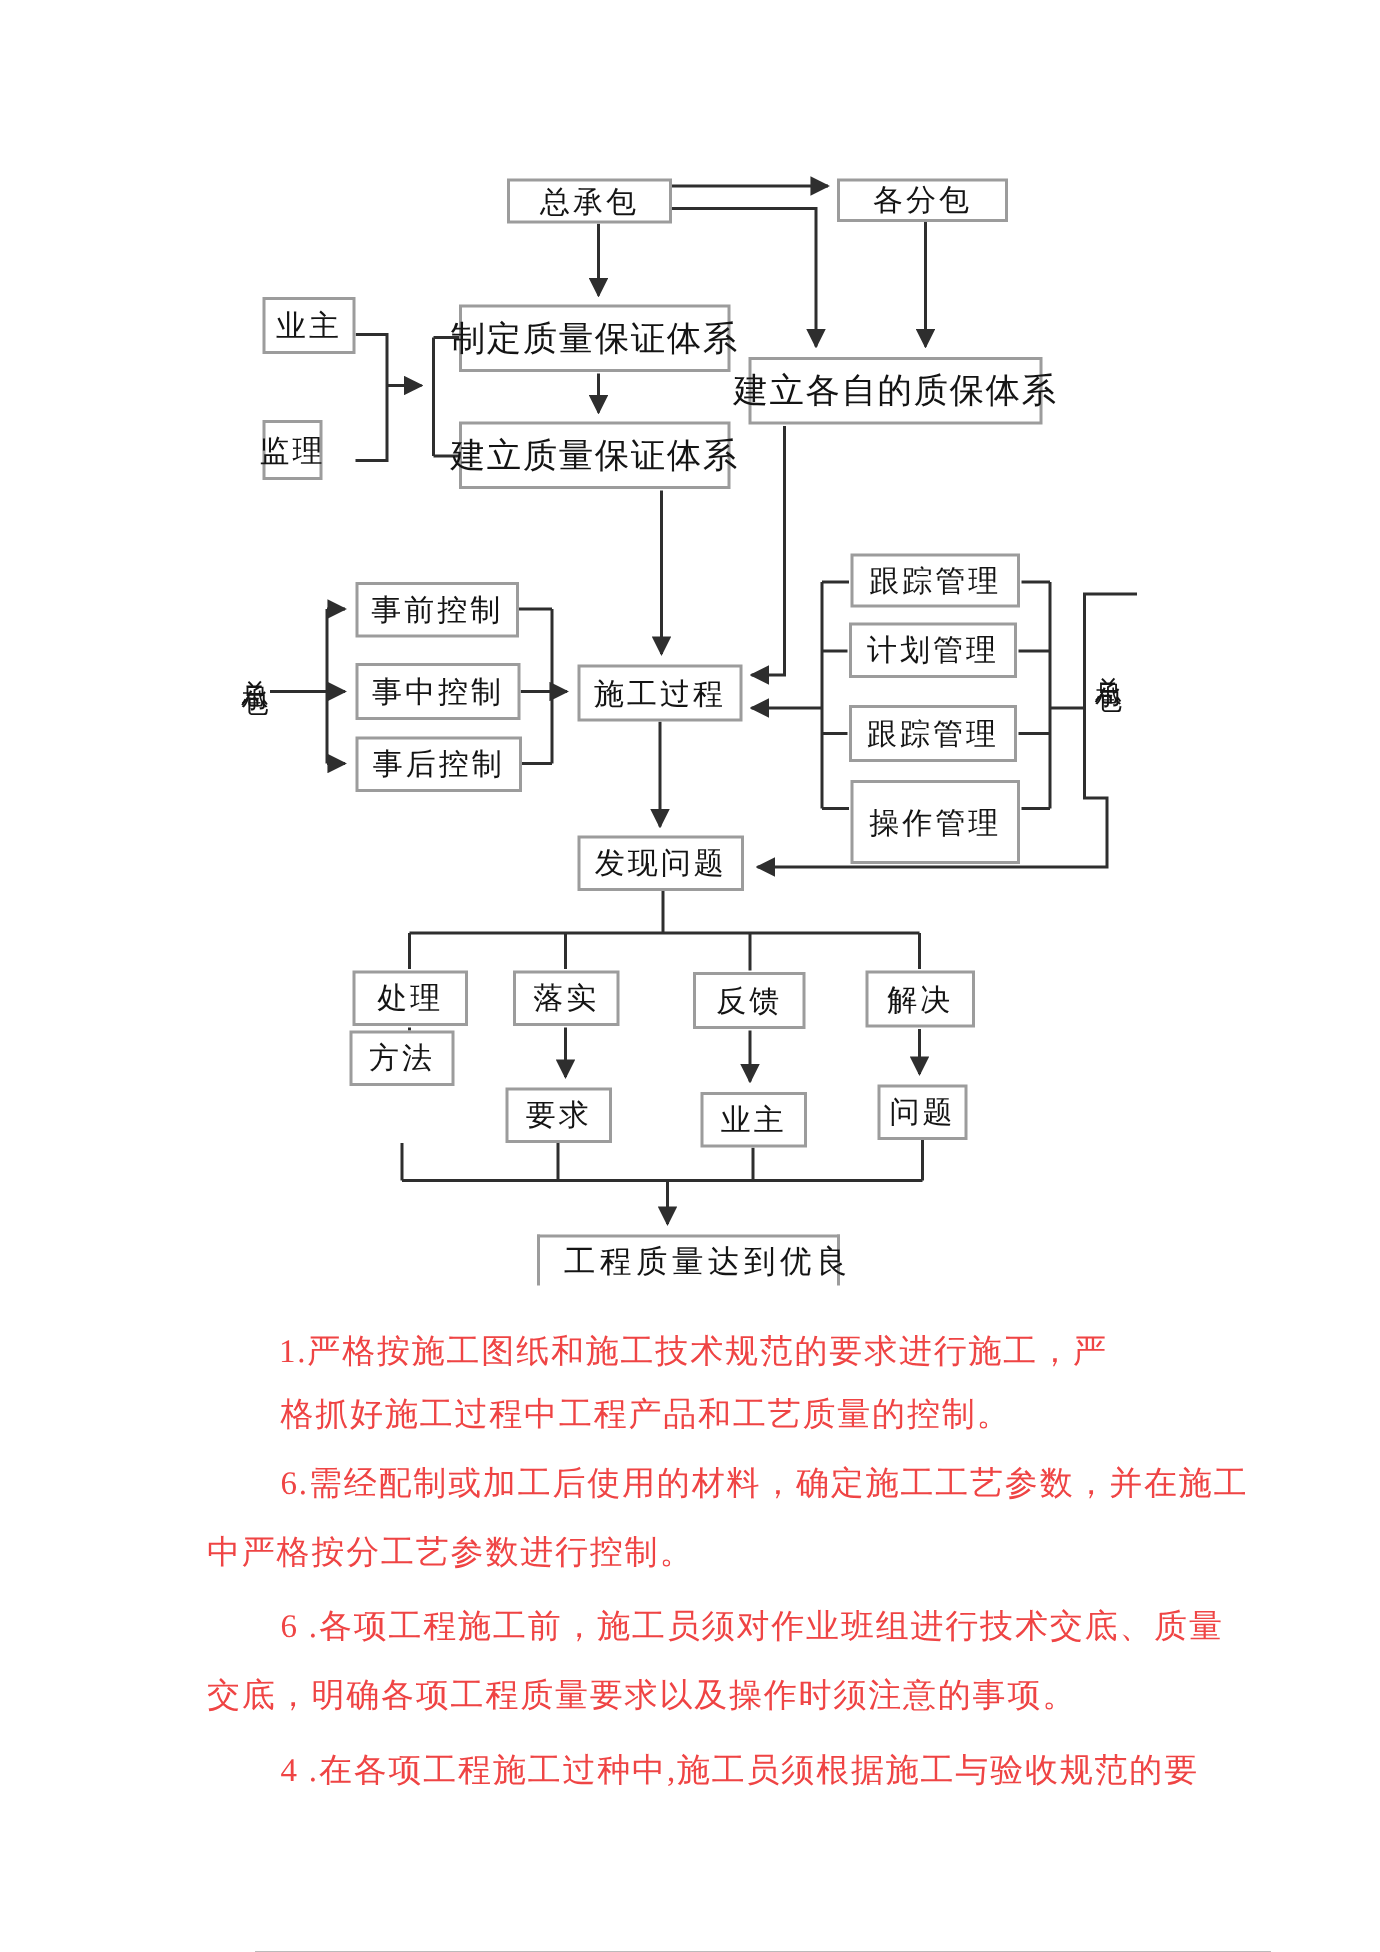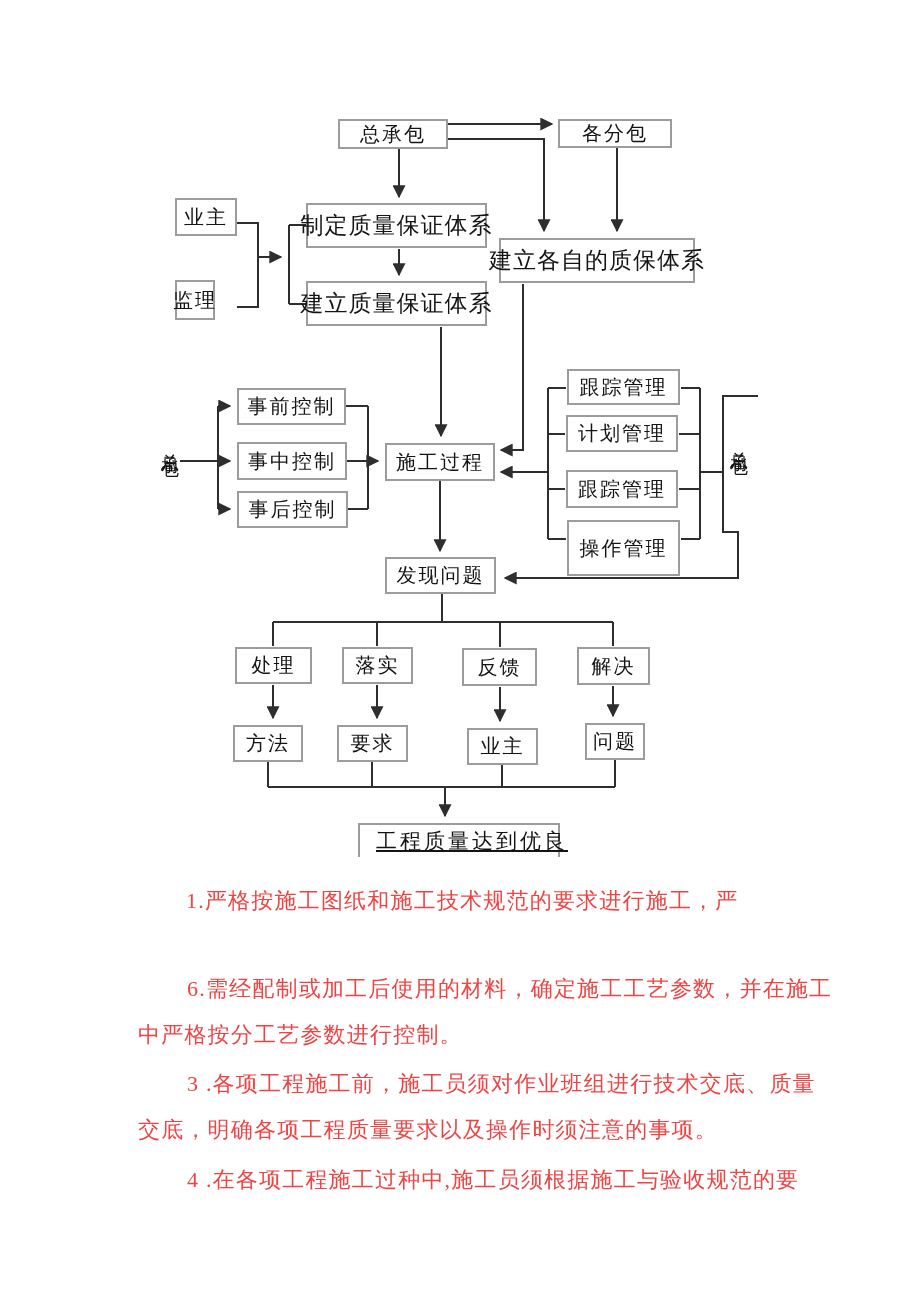--- a/index.html
+++ b/index.html
@@ -3,21 +3,21 @@
 <meta charset="utf-8">
 <style>
   html,body{margin:0;padding:0;background:#888;}
   .page{position:relative;width:920px;height:1301px;background:#ffffff;margin:0 auto;overflow:hidden;
         font-family:"Liberation Serif","DejaVu Serif",serif;}
   .wires{position:absolute;left:0;top:0;width:920px;height:1301px;}
   .node{position:absolute;box-sizing:border-box;border:2px solid #9c9c9c;background:#fff;
         display:flex;align-items:center;justify-content:center;
         font-size:20px;color:#141414;letter-spacing:2px;white-space:nowrap;}
   .node.small{font-size:23px;letter-spacing:1px;}
-  .node.open-bottom{border-bottom:none;justify-content:flex-start;padding-left:16px;font-size:21px;letter-spacing:3px;text-decoration:underline;}
+  .node.open-bottom{border-bottom:none;justify-content:flex-start;padding-left:16px;font-size:21px;letter-spacing:3px;}
   .vlabel{position:absolute;writing-mode:vertical-rl;text-orientation:upright;
           font-size:18px;color:#141414;letter-spacing:3px;line-height:1;}
   .tline{position:absolute;font-size:22px;color:#ef4444;letter-spacing:1.2px;white-space:nowrap;}
 </style>
 </head>
 <body>
 
 <div class="page">
 
   <svg class="wires" viewBox="0 0 920 1301" xmlns="http://www.w3.org/2000/svg">
@@ -111,29 +111,30 @@
   <div class="node" style="left:385px;top:443px;width:110px;height:38px">施工过程</div>
   <div class="node" style="left:567px;top:369px;width:113px;height:36px">跟踪管理</div>
   <div class="node" style="left:566px;top:415px;width:112px;height:37px">计划管理</div>
   <div class="node" style="left:566px;top:470px;width:112px;height:38px">跟踪管理</div>
   <div class="node" style="left:567px;top:520px;width:113px;height:56px">操作管理</div>
   <div class="node" style="left:385px;top:557px;width:111px;height:37px">发现问题</div>
   <div class="node" style="left:235px;top:647px;width:77px;height:37px">处理</div>
   <div class="node" style="left:342px;top:647px;width:71px;height:37px">落实</div>
   <div class="node" style="left:462px;top:648px;width:75px;height:38px">反馈</div>
   <div class="node" style="left:577px;top:647px;width:73px;height:38px">解决</div>
-  <div class="node" style="left:233px;top:725px;width:70px;height:37px">方法</div>
+  <div class="node" style="left:233px;top:687px;width:70px;height:37px">方法</div>
   <div class="node" style="left:337px;top:725px;width:71px;height:37px">要求</div>
   <div class="node" style="left:467px;top:728px;width:71px;height:37px">业主</div>
   <div class="node" style="left:585px;top:723px;width:60px;height:37px">问题</div>
   <div class="node open-bottom" style="left:358px;top:823px;width:202px;height:34px">工程质量达到优良</div>
 
   <div class="vlabel" style="left:161px;top:439px;height:70px">总承包</div>
   <div class="vlabel" style="left:730px;top:437px;height:75px">总承包</div>
 
   <div class="tline" style="left:186px;top:886px">1.严格按施工图纸和施工技术规范的要求进行施工，严</div>
+  <div class="tline" style="left:187px;top:928px">格抓好施工过程中工程产品和工艺质量的控制。</div>
   <div class="tline" style="left:187px;top:974px">6.需经配制或加工后使用的材料，确定施工工艺参数，并在施工</div>
   <div class="tline" style="left:138px;top:1020px">中严格按分工艺参数进行控制。</div>
-  <div class="tline" style="left:187px;top:1069px">3 .各项工程施工前，施工员须对作业班组进行技术交底、质量</div>
+  <div class="tline" style="left:187px;top:1069px">6 .各项工程施工前，施工员须对作业班组进行技术交底、质量</div>
   <div class="tline" style="left:138px;top:1115px">交底，明确各项工程质量要求以及操作时须注意的事项。</div>
   <div class="tline" style="left:187px;top:1165px">4 .在各项工程施工过种中,施工员须根据施工与验收规范的要</div>
 
 </div>
 
 </body></html>

